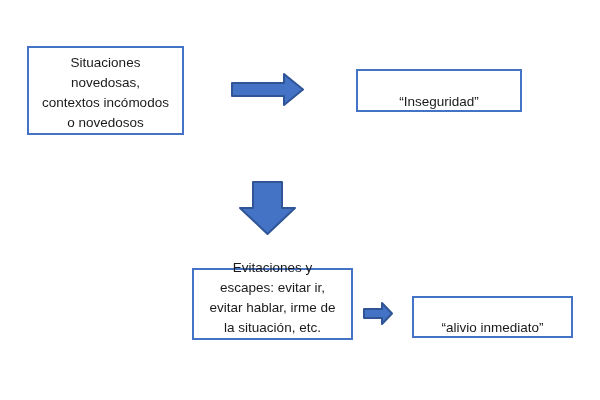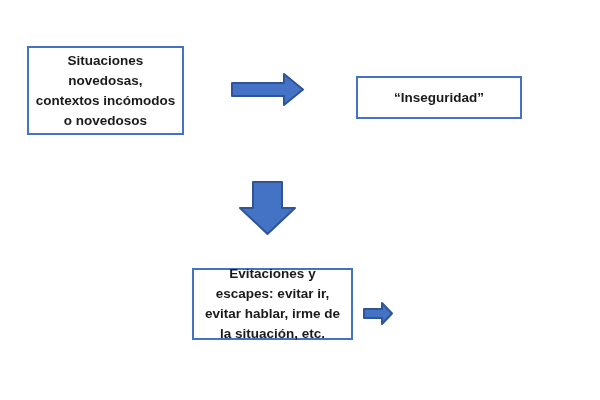--- a/index.html
+++ b/index.html
@@ -14,41 +14,40 @@
     background: #ffffff;
     font-family: "Liberation Sans", sans-serif;
     overflow: hidden;
   }
   .node {
     position: absolute;
     box-sizing: border-box;
     background: #ffffff;
     border: 2px solid #4472C4;
     display: flex;
-    align-items: center;
+    align-items: flex-end;
     justify-content: center;
     text-align: center;
-    font-weight: bold;
   }
   .node-text {
     color: #1a1a1a;
     white-space: pre-line;
     line-height: 20px;
     font-size: 13.5px;
   }
   .node-text.single {
     line-height: 16px;
   }
   .arrow {
     position: absolute;
     display: block;
   }
   
   #node-situaciones { left: 27px;  top: 46px;  width: 157px; height: 89px; }
-  #node-inseguridad { left: 356px; top: 69px;  width: 166px; height: 43px; margin-top: 7px; }
+  #node-inseguridad { left: 356px; top: 69px;  width: 166px; height: 43px; }
   #node-evitaciones { left: 192px; top: 268px; width: 161px; height: 72px; }
   #node-alivio      { left: 412px; top: 296px; width: 161px; height: 42px; }
   #arrow-right-large { left: 231px; top: 71px;  width: 74px; height: 37px; }
   #arrow-down        { left: 238px; top: 181px; width: 59px; height: 55px; }
   #arrow-right-small { left: 363px; top: 301px; width: 31px; height: 25px; }
 </style>
 </head>
 <body>
 
 <div class="canvas">
@@ -76,14 +75,17 @@
     <span class="node-text">Evitaciones y
 escapes: evitar ir,
 evitar hablar, irme de
 la situación, etc.</span>
   </div>
 
   <svg class="arrow" id="arrow-right-small" viewBox="0 0 31 25">
     <polygon points="1,8 19,8 19,2 29,12.5 19,23 19,17 1,17" stroke-width="2" stroke-linejoin="round" fill="#4472C4" stroke="#2F5597"></polygon>
   </svg>
 
+  <div class="node" id="node-alivio">
+    <span class="node-text single">“alivio inmediato”</span>
+  </div>
 
 </div>
 
 </body></html>

